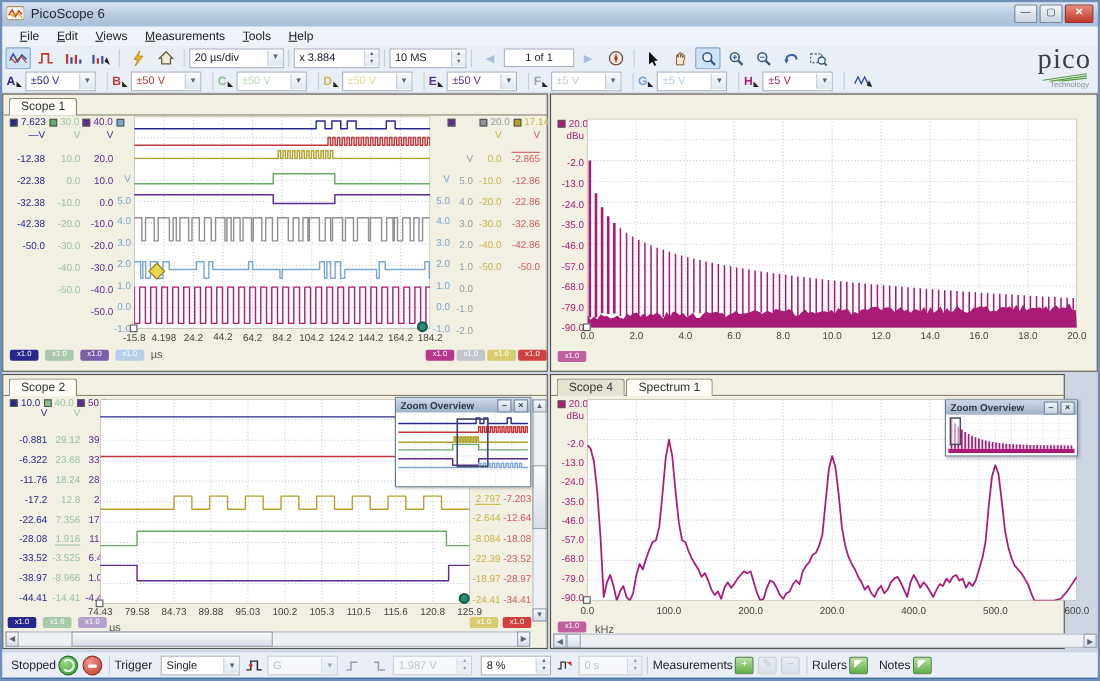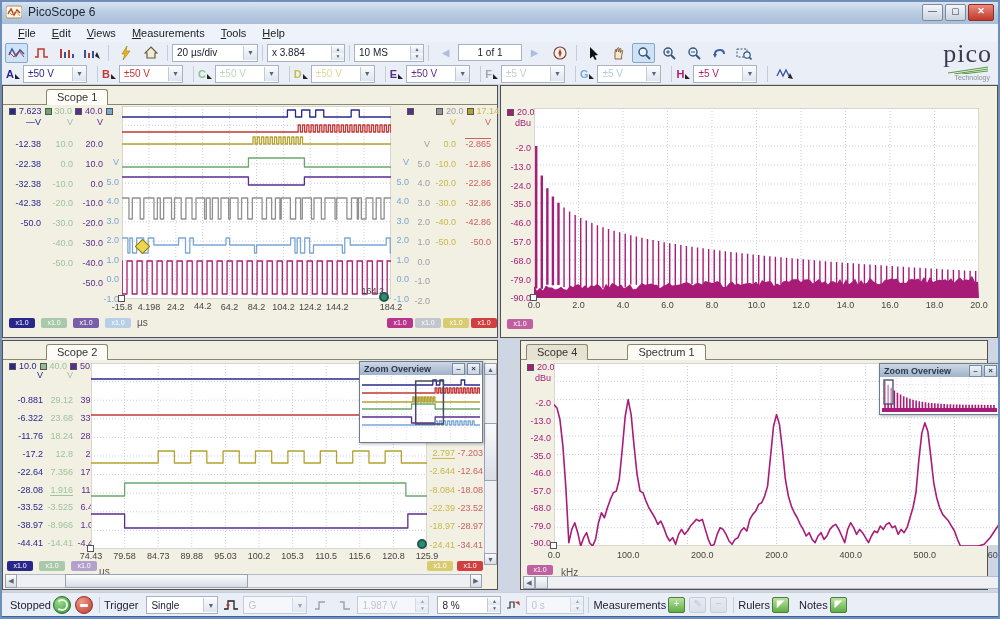--- a/index.html
+++ b/index.html
@@ -43,21 +43,21 @@
   .dimtx{color:#9aa4b2;}
   
   .logo{position:absolute;right:8px;top:42px;width:92px;height:40px;background:#e9eef7;z-index:5;text-align:right;}
   .logo .brand{font-family:"Liberation Serif",serif;font-size:26px;color:#3c3c50;line-height:24px;letter-spacing:1px;}
   .logo .sub{font-size:7px;color:#8a8f98;margin-right:2px;}
   
   .panel{position:absolute;background:#f2efe3;border:1px solid #55514a;box-sizing:border-box;}
   .tabrow{height:18px;border-bottom:1px solid #8a8674;padding-left:5px;}
   .tab{display:inline-block;font-size:11px;padding:1px 10px 2px;border:1px solid #8a8674;border-bottom:none;
     border-radius:3px 3px 0 0;background:#e6e2d2;color:#333;margin-right:1px;position:relative;top:1px;}
-  .tab.active{background:#fdfcf7;margin-left:38px;}
+  .tab.active{background:#fdfcf7;}
   .lbl{position:absolute;font-size:9px;text-align:right;height:12px;line-height:12px;white-space:nowrap;}
   .hdr{position:absolute;display:flex;align-items:center;gap:3px;font-size:9px;height:10px;}
   .sq{display:inline-block;width:7px;height:7px;border:1px solid #555;box-sizing:border-box;}
   .xtick{position:absolute;font-size:9px;color:#444;text-align:center;width:40px;height:11px;line-height:11px;}
   .badge{position:absolute;height:10px;width:26px;border-radius:2px;color:#fff;font-size:7px;line-height:10px;text-align:center;}
   .xunit{position:absolute;font-size:10px;color:#555;}
   .cornersq{position:absolute;width:7px;height:7px;background:#fff;border:1px solid #555;box-sizing:border-box;}
   .greendot{position:absolute;width:10px;height:10px;border-radius:50%;background:#2e8b74;border:2px solid #1d5a4c;box-sizing:border-box;}
   .trigmark{position:absolute;width:9px;height:9px;background:#ecd64e;border:1px solid #8a7a1a;transform:rotate(45deg);}
   
@@ -514,21 +514,21 @@
       </svg>
       <div class="xtick" style="left: 99px; top: 216px;">-15.8</div>
       <div class="xtick" style="left: 125.9px; top: 216px;">4.198</div>
       <div class="xtick" style="left: 152.8px; top: 216px;">24.2</div>
       <div class="xtick" style="left: 179.7px; top: 215px;">44.2</div>
       <div class="xtick" style="left: 206.6px; top: 216px;">64.2</div>
       <div class="xtick" style="left: 233.5px; top: 216px;">84.2</div>
       <div class="xtick" style="left: 260.4px; top: 216px;">104.2</div>
       <div class="xtick" style="left: 287.3px; top: 216px;">124.2</div>
       <div class="xtick" style="left: 314.2px; top: 216px;">144.2</div>
-      <div class="xtick" style="left: 341.1px; top: 200px; text-align: right;">164.2</div>
+      <div class="xtick" style="left: 341.1px; top: 216px;">164.2</div>
       <div class="xtick" style="left: 368px; top: 216px;">184.2</div>
       <div class="xunit" style="left: 134px; top: 231px;">µs</div>
       <div class="badge" style="left: 6px; top: 232px; background: rgb(40, 40, 140);">x1.0</div>
       <div class="badge" style="left: 38px; top: 232px; background: rgb(170, 200, 170);">x1.0</div>
       <div class="badge" style="left: 70px; top: 232px; background: rgb(122, 94, 168);">x1.0</div>
       <div class="badge" style="left: 102px; top: 232px; background: rgb(184, 207, 232);">x1.0</div>
       <div class="badge" style="left: 384px; top: 232px; background: rgb(184, 53, 142);">x1.0</div>
       <div class="badge" style="left: 412px; top: 232px; background: rgb(194, 197, 203);">x1.0</div>
       <div class="badge" style="left: 440px; top: 232px; background: rgb(216, 204, 112);">x1.0</div>
       <div class="badge" style="left: 468px; top: 232px; background: rgb(208, 64, 64);">x1.0</div>
@@ -720,21 +720,21 @@
       </div>
       <div class="sbtrack" style="left: 481px; top: 22px; width: 13px; height: 202px;"></div>
       <div class="sbarr" style="left: 481px; top: 22px; width: 13px; height: 12px;">▲</div>
       <div class="sbarr" style="left: 481px; top: 212px; width: 13px; height: 12px;">▼</div>
       <div class="sbthumb" style="left: 481px; top: 82px; width: 13px; height: 58px;"></div>
       <div class="sbtrack" style="left: 2px; top: 233px; width: 477px; height: 14px;"></div>
       <div class="sbarr" style="left: 2px; top: 233px; width: 12px; height: 14px;">◀</div>
       <div class="sbarr" style="left: 467px; top: 233px; width: 12px; height: 14px;">▶</div>
       <div class="sbthumb" style="left: 62px; top: 233px; width: 183px; height: 14px;"></div>
     </div>
-    <div class="panel" style="left: 520px; top: 340px; width: 468px; height: 250px;">
+    <div class="panel" style="left: 500px; top: 340px; width: 468px; height: 250px;">
       <div class="tabrow"><span class="tab">Scope 4</span><span class="tab active">Spectrum 1</span></div>
       <div class="hdr" style="left: 6px; top: 21px;">
         <span class="sq" style="background: rgb(168, 28, 120);"></span>
         <span style="color: rgb(168, 28, 120);">20.0</span>
       </div>
       <div class="lbl" style="left: 2px; top: 31px; width: 28px; color: rgb(168, 28, 120);">dBu</div>
       <div class="lbl" style="left: 0px; top: 56px; width: 30px; color: rgb(168, 28, 120);"><span>-2.0</span></div>
       <div class="lbl" style="left: 0px; top: 73.5px; width: 30px; color: rgb(168, 28, 120);"><span>-13.0</span></div>
       <div class="lbl" style="left: 0px; top: 91px; width: 30px; color: rgb(168, 28, 120);"><span>-24.0</span></div>
       <div class="lbl" style="left: 0px; top: 108.5px; width: 30px; color: rgb(168, 28, 120);"><span>-35.0</span></div>

